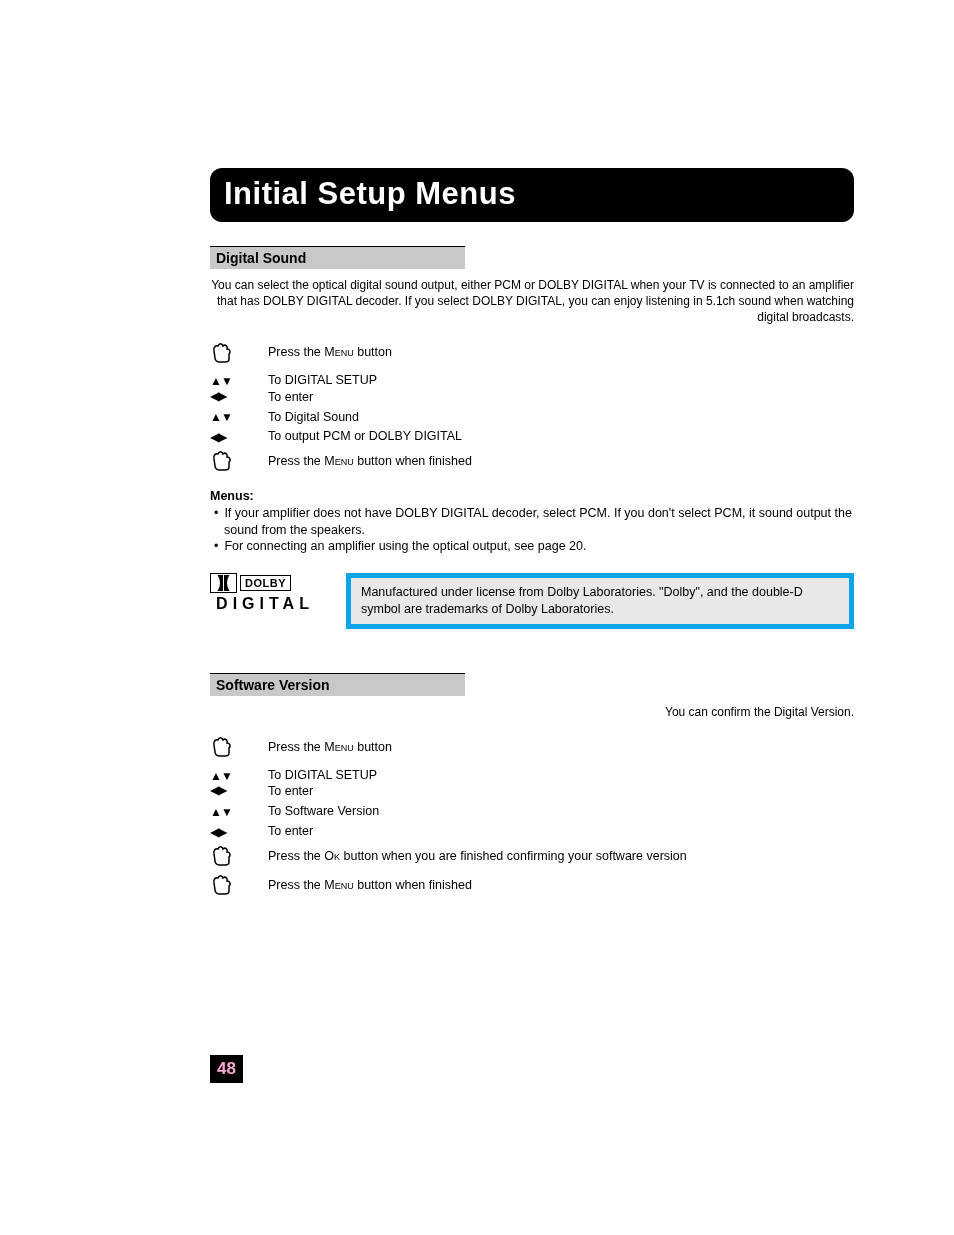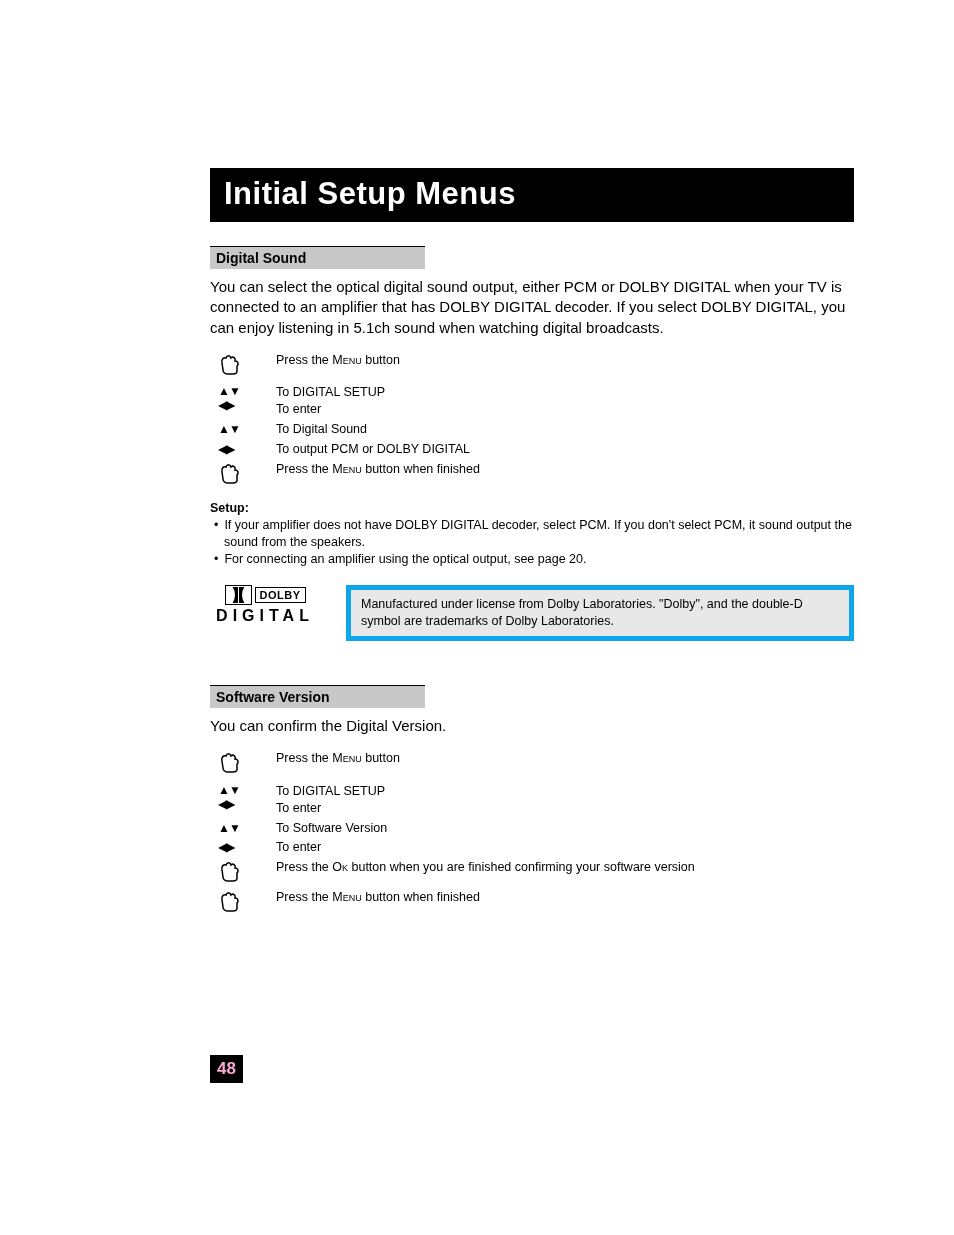--- a/index.html
+++ b/index.html
@@ -11,48 +11,49 @@
       position: relative;
     }
     .page {
       padding: 168px 100px 40px 210px;
     }
     .title-bar {
       background: #000;
       color: #fff;
       padding: 8px 14px 10px 14px;
       margin-bottom: 24px;
+      border-radius: 12px;
     }
     .title-bar h1 {
       font-size: 31px;
       font-weight: bold;
       letter-spacing: 0.5px;
     }
     .section-heading {
       background: #c8c8c8;
       border-top: 1px solid #000;
       padding: 3px 8px 3px 6px;
       font-size: 14px;
       font-weight: bold;
-      width: 215px;
+      width: 255px;
       margin-bottom: 8px;
     }
     .intro {
-      font-size: 15px;
+      font-size: 12px;
       line-height: 1.35;
       margin-bottom: 14px;
+      text-align: right;
     }
     .steps {
       margin-bottom: 14px;
     }
     .step-row {
       display: flex;
-      align-items: flex-start;
+      align-items: center;
       margin-bottom: 3px;
-      margin-left: 8px;
     }
     .step-icon {
       width: 58px;
       flex-shrink: 0;
       font-size: 13px;
       line-height: 1.1;
       padding-top: 1px;
     }
     .step-icon-tall {
       padding-top: 0;
@@ -101,21 +102,21 @@
       align-items: flex-start;
     }
     .dolby-logo {
       width: 110px;
       flex-shrink: 0;
       text-align: center;
     }
     .dolby-logo-top {
       display: flex;
       align-items: center;
-      justify-content: center;
+      justify-content: flex-start;
       gap: 3px;
       margin-bottom: 2px;
     }
     .dolby-dd {
       display:flex;
       gap:1px;
       border:1.5px solid #000;
       padding:1px;
       background:#fff;
     }
@@ -204,21 +205,21 @@
       <div class="step-text">To output PCM or DOLBY DIGITAL</div>
     </div>
     <div class="step-row">
       <div class="step-icon"><span class="hand-icon"><svg viewBox="0 0 24 22">
               <path d="M4 10 C3 6 6 4 8 5 C9 2 12 2 13 5 C15 3 18 5 17 8 C20 8 21 11 19 13 L19 18 C19 20 17 21 15 21 L9 21 C7 21 5 19 5 17 Z" fill="none" stroke="#000" stroke-width="1.5"></path>
             </svg></span></div>
       <div class="step-text"><span>Press the M</span><span class="smallcaps">enu</span><span> button when finished</span></div>
     </div>
   </div>
 
-  <div class="notes-heading">Setup:</div>
+  <div class="notes-heading">Menus:</div>
   <ul class="notes-list">
     <li>If your amplifier does not have DOLBY DIGITAL decoder, select PCM.  If you don't select PCM, it sound output the sound from the speakers.</li>
     <li>For connecting an amplifier using the optical output, see page 20.</li>
   </ul>
 
   <div class="dolby-row">
     <div class="dolby-logo">
       <div class="dolby-logo-top">
         <span class="dolby-dd">
           <span class="dolby-dd-half left"></span>

